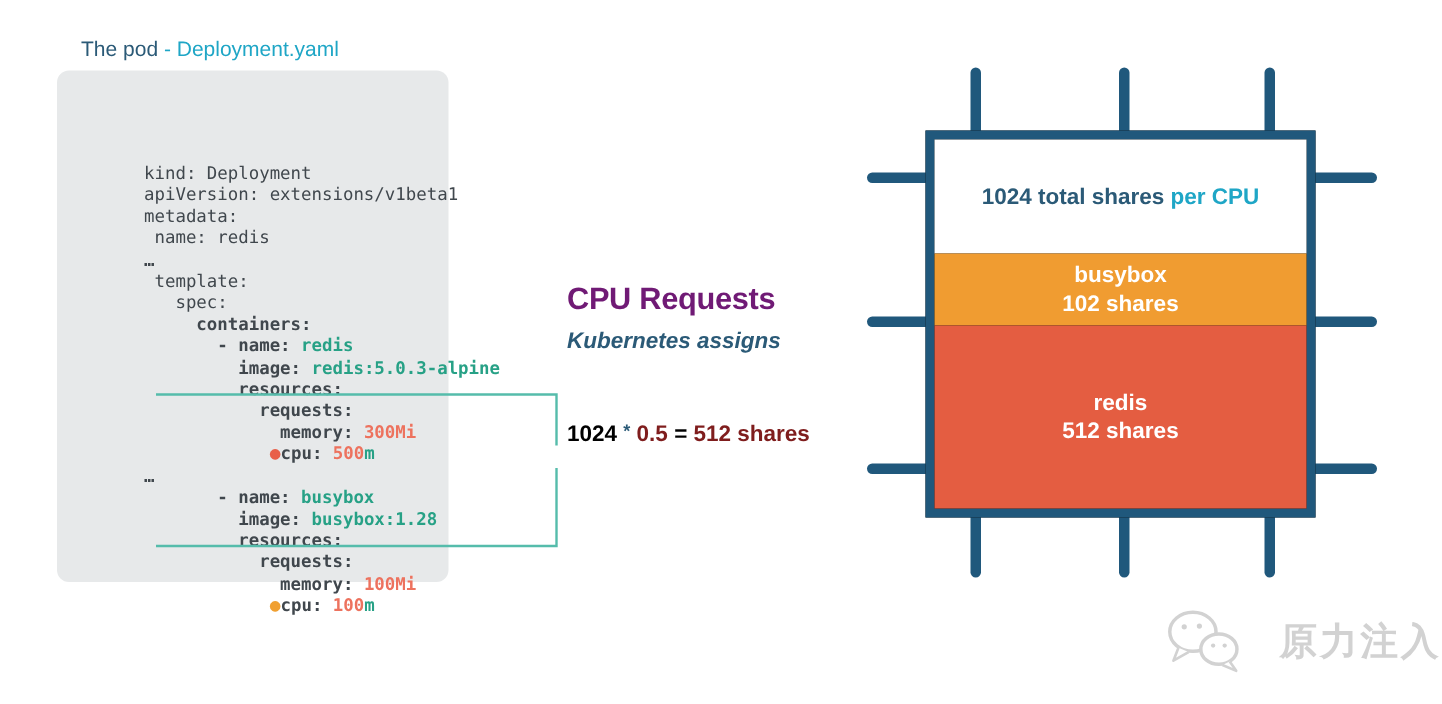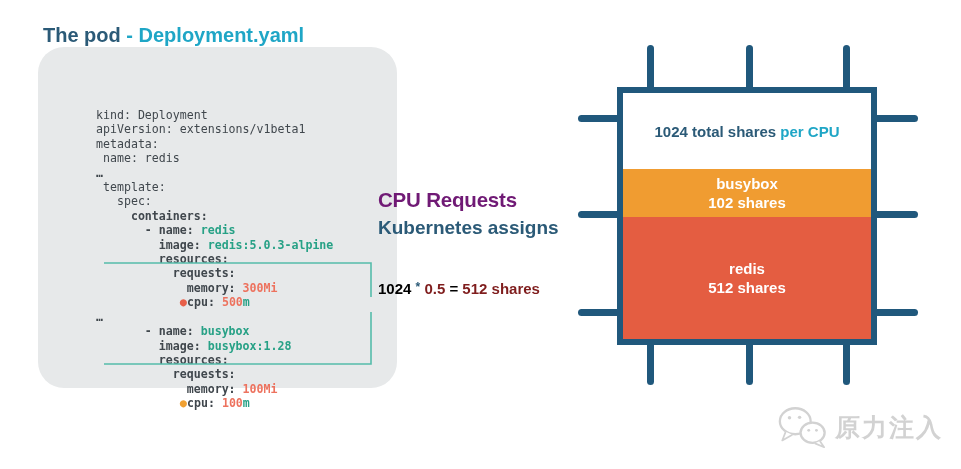--- a/index.html
+++ b/index.html
@@ -1,27 +1,27 @@
 <!DOCTYPE html>
 <html><head>
 <meta charset="utf-8">
 <style>
   html,body{margin:0;padding:0;background:#ffffff;}
   .canvas{
     position:relative;width:961px;height:469px;background:#ffffff;overflow:hidden;
     font-family:"Liberation Sans",sans-serif;
   }
   
-  .doc-title{position:absolute;left:43px;top:24px;font-size:20px;font-weight:700;white-space:pre;}
+  .doc-title{position:absolute;left:54px;top:24px;font-size:14px;font-weight:400;white-space:pre;}
   .seg-navy{color:#2b5a77;}
   .seg-cyan{color:#1fa6c6;}
   
   .code-block{
-    position:absolute;left:38px;top:47px;width:359px;height:341px;
-    background:#e7e9ea;border-radius:26px;
+    position:absolute;left:38px;top:47px;width:261px;height:341px;
+    background:#e7e9ea;border-radius:8px;
   }
   .code-lines{
     position:absolute;left:58px;top:61px;
     font-family:"DejaVu Sans Mono",monospace;font-size:11.6px;line-height:14.4px;
     white-space:pre;
   }
   .code-line{white-space:pre;}
   .seg-p {color:#40474d;}
   .seg-pb{color:#40474d;font-weight:700;}
   .seg-g {color:#27a186;font-weight:700;}
@@ -30,21 +30,21 @@
   .seg-do{color:#f0a032;font-size:12px;}
   
   .connectors{position:absolute;left:0;top:0;width:961px;height:469px;pointer-events:none;}
   
   .explainer-heading{
     position:absolute;left:378px;top:188px;margin:0;
     font-size:20.5px;font-weight:800;color:#701a75;letter-spacing:-0.2px;
   }
   .explainer-body{
     position:absolute;left:378px;top:220px;
-    font-size:19px;line-height:15.8px;color:#2b5a77;font-weight:600;
+    font-size:15px;line-height:15.8px;color:#2b5a77;font-weight:600;font-style:italic;
   }
   .explainer-accent{color:#1fa6c6;}
   .formula{position:absolute;left:378px;font-size:15px;font-weight:700;white-space:pre;}
   .formula-1{top:280px;}
   .formula-2{top:315px;}
   .seg-n  {color:#000000;}
   .seg-ast{color:#2b5a77;vertical-align:3px;font-size:12px;}
   .seg-red{color:#7f1d1d;}
   .seg-org{color:#f2993c;}
   
@@ -56,21 +56,21 @@
     box-sizing:border-box;border:6px solid #20587c;background:#000000;
     display:flex;flex-direction:column;
   }
   .chip-section{display:flex;flex-direction:column;align-items:center;justify-content:center;
     font-size:15px;line-height:19px;}
   .chip-section-total{height:76px;background:#ffffff;font-weight:700;}
   .chip-section-busybox{height:48px;background:#f09c31;color:#ffffff;font-weight:600;}
   .chip-section-redis{height:122px;background:#e45d41;color:#ffffff;font-weight:600;}
   
   .watermark{
-    position:absolute;left:776px;top:404px;display:flex;align-items:center;gap:7px;
+    position:absolute;left:776px;top:404px;display:flex;align-items:center;gap:25px;
   }
   .watermark-text{
     font-size:25px;font-weight:700;color:#d2d2d2;
     text-shadow:1px 1px 0 #ffffff;letter-spacing:2px;
   }
 </style>
 </head>
 <body>
 
 <div class="canvas">

